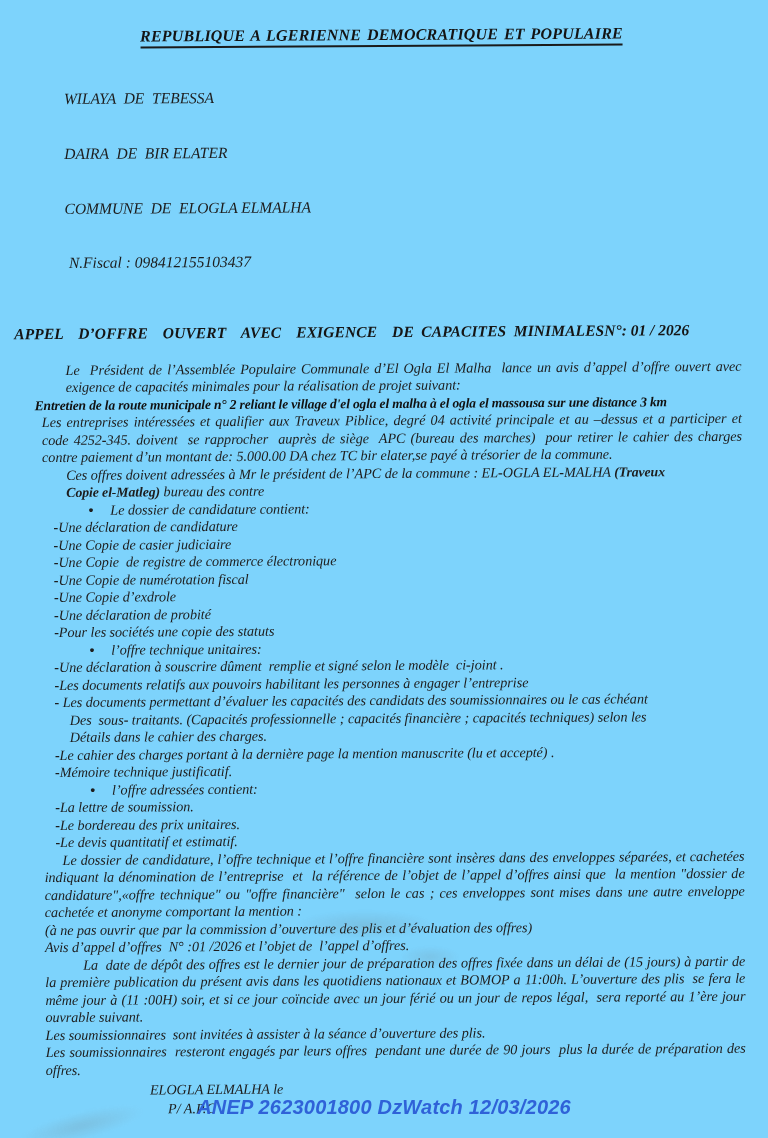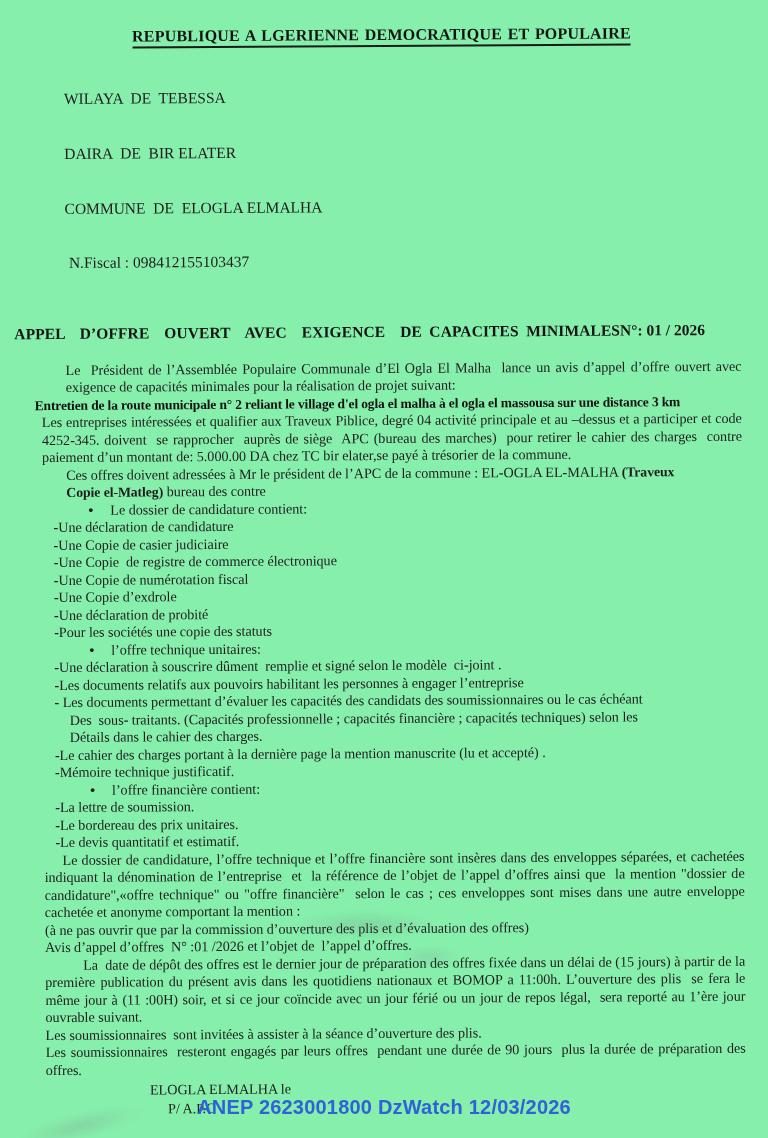--- a/index.html
+++ b/index.html
@@ -1,23 +1,24 @@
 <!DOCTYPE html>
 <html><head>
 <meta charset="utf-8">
 <style>
   html,body{margin:0;padding:0;background:#e8e8e8;}
   .page{
     position:relative;
     width:768px;height:1138px;
     margin:0 auto;
-    background:#86efac;
+    background:#7dd3fc;
     overflow:hidden;
     font-family:"Liberation Serif", serif;
     color:#1d1d1d;
+    font-style:italic;
   }
   .tilt{transform:rotate(-0.35deg);transform-origin:50% 40%;}
 
   
   .rep-title-wrap{padding-top:26px;text-align:center;}
   .rep-title{
     display:inline-block;
     font-weight:700;font-size:16px;word-spacing:1.5px;letter-spacing:.2px;
     border-bottom:2px solid #1a1a1a;padding-bottom:1px;color:#141414;
   }
@@ -129,21 +130,21 @@
 
       <div class="bullet"><span class="dot">•</span><span>l’offre technique unitaires:</span></div>
       <div class="dash">-Une déclaration à souscrire dûment  remplie et signé selon le modèle  ci-joint .</div>
       <div class="dash">-Les documents relatifs aux pouvoirs habilitant les personnes à engager l’entreprise</div>
       <div class="dash">- Les documents permettant d’évaluer les capacités des candidats des soumissionnaires ou le cas échéant</div>
       <div class="cont">Des  sous- traitants. (Capacités professionnelle ; capacités financière ; capacités techniques) selon les</div>
       <div class="cont">Détails dans le cahier des charges.</div>
       <div class="dash">-Le cahier des charges portant à la dernière page la mention manuscrite (lu et accepté) .</div>
       <div class="dash">-Mémoire technique justificatif.</div>
 
-      <div class="bullet"><span class="dot">•</span><span>l’offre financière contient:</span></div>
+      <div class="bullet"><span class="dot">•</span><span>l’offre adressées contient:</span></div>
       <div class="dash">-La lettre de soumission.</div>
       <div class="dash">-Le bordereau des prix unitaires.</div>
       <div class="dash">-Le devis quantitatif et estimatif.</div>
 
       <div class="para ti18">Le dossier de candidature, l’offre technique et l’offre financière sont insères dans des enveloppes séparées, et cachetées indiquant la dénomination de l’entreprise  et  la référence de l’objet de l’appel d’offres ainsi que  la mention "dossier de candidature",«offre technique" ou "offre financière"  selon le cas ; ces enveloppes sont mises dans une autre enveloppe cachetée et anonyme comportant la mention :</div>
 
       <div class="ln">(à ne pas ouvrir que par la commission d’ouverture des plis et d’évaluation des offres)</div>
       <div class="ln">Avis d’appel d’offres  N° :01 /2026 et l’objet de  l’appel d’offres.</div>
 
       <div class="para ti38">La  date de dépôt des offres est le dernier jour de préparation des offres fixée dans un délai de (15 jours) à partir de la première publication du présent avis dans les quotidiens nationaux et BOMOP a 11:00h. L’ouverture des plis  se fera le même jour à (11 :00H) soir, et si ce jour coïncide avec un jour férié ou un jour de repos légal,  sera reporté au 1’ère jour ouvrable suivant.</div>

